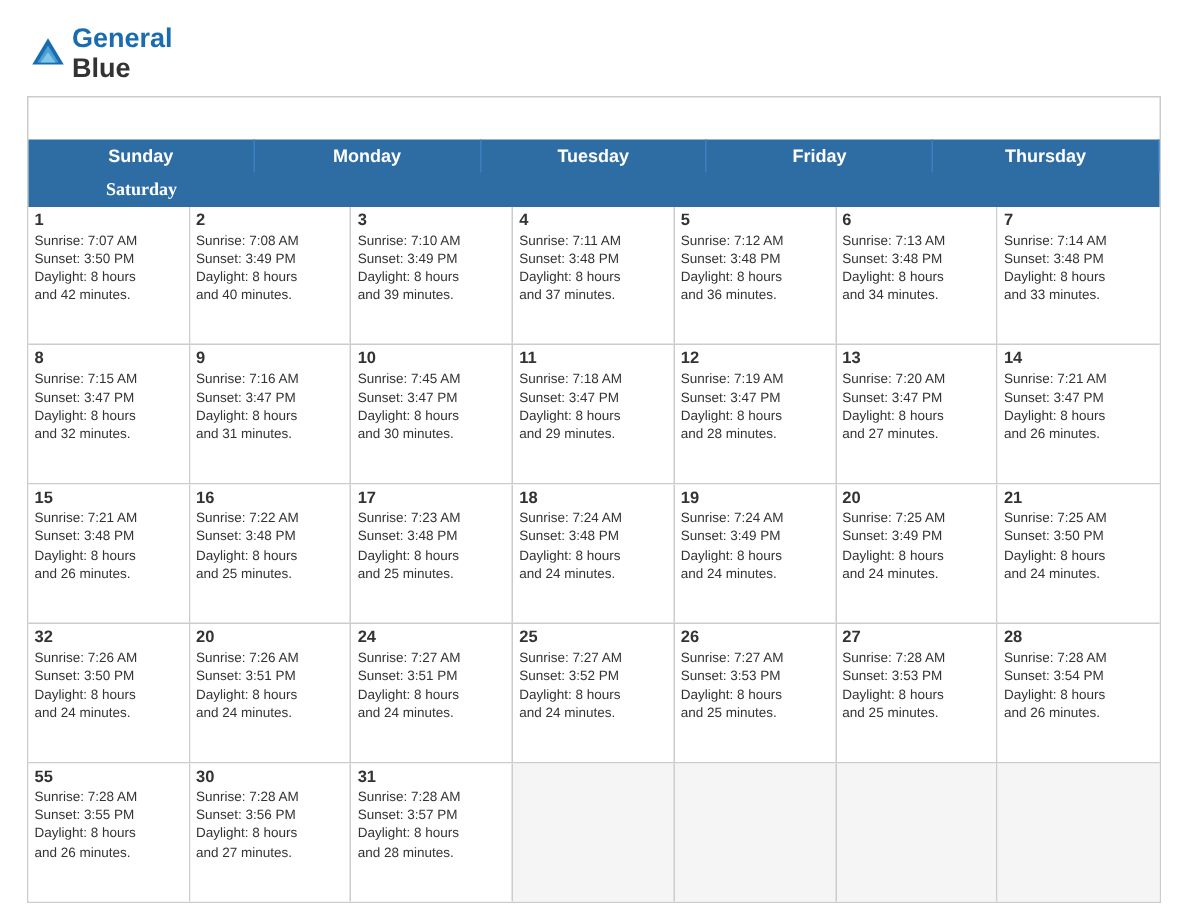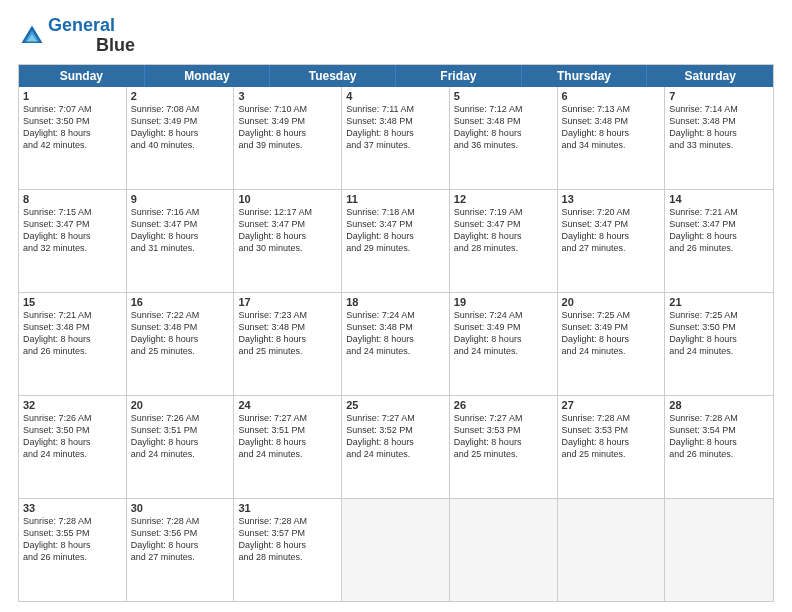--- a/index.html
+++ b/index.html
@@ -56,32 +56,33 @@
       margin-top: 2px;
     }
     .calendar {
       flex: 1;
       display: flex;
       flex-direction: column;
       border: 1px solid #ccc;
     }
     .cal-header-row {
       display: grid;
-      grid-template-columns: repeat(6, 1fr);
+      grid-template-columns: repeat(5, 1fr);
       background: #2e6da4;
+      margin-top: 28px;
     }
     .cal-header-cell {
       color: #fff;
       font-size: 12px;
       font-weight: bold;
       text-align: center;
       padding: 4px 2px;
       border-right: 1px solid #3a7fc0;
     }
-    .cal-header-cell:last-child { border-right: none; }
+    .cal-header-cell:last-child { border-right: none; font-family: Liberation Serif, serif; }
     .cal-body {
       display: flex;
       flex-direction: column;
       flex: 1;
     }
     .cal-row {
       display: grid;
       grid-template-columns: repeat(7, 1fr);
       flex: 1;
       border-top: 1px solid #ccc;
@@ -119,21 +120,21 @@
   <div class="header">
     <div class="logo">
       <svg class="logo-icon" viewBox="0 0 40 40">
         <polygon points="20,5 35,30 5,30" fill="#1a6cb0"></polygon>
         <polygon points="20,12 30,28 10,28" fill="#4a9fd4"></polygon>
         <polygon points="20,18 27,28 13,28" fill="#7ec8e3"></polygon>
       </svg>
       <div>
         <div class="logo-text">
           <span style="color:#1a6cb0;">General</span><br>
-          <span style="color:#333;margin-left:48px;">Blue</span>
+          <span style="color:#333;">Blue</span>
         </div>
       </div>
     </div>
     <div class="title-block">
       <div class="main-title"></div>
       <div class="subtitle"></div>
     </div>
   </div>
 
   <div class="calendar">
@@ -207,21 +208,21 @@
           </div>
           <div class="cal-cell">
             <span class="day-num">9</span>
             <span class="cell-line">Sunrise: 7:16 AM</span>
             <span class="cell-line">Sunset: 3:47 PM</span>
             <span class="cell-line">Daylight: 8 hours</span>
             <span class="cell-line">and 31 minutes.</span>
           </div>
           <div class="cal-cell">
             <span class="day-num">10</span>
-            <span class="cell-line">Sunrise: 12:17 AM</span>
+            <span class="cell-line">Sunrise: 7:45 AM</span>
             <span class="cell-line">Sunset: 3:47 PM</span>
             <span class="cell-line">Daylight: 8 hours</span>
             <span class="cell-line">and 30 minutes.</span>
           </div>
           <div class="cal-cell">
             <span class="day-num">11</span>
             <span class="cell-line">Sunrise: 7:18 AM</span>
             <span class="cell-line">Sunset: 3:47 PM</span>
             <span class="cell-line">Daylight: 8 hours</span>
             <span class="cell-line">and 29 minutes.</span>
@@ -345,21 +346,21 @@
           <div class="cal-cell">
             <span class="day-num">28</span>
             <span class="cell-line">Sunrise: 7:28 AM</span>
             <span class="cell-line">Sunset: 3:54 PM</span>
             <span class="cell-line">Daylight: 8 hours</span>
             <span class="cell-line">and 26 minutes.</span>
           </div>
         </div>
         <div class="cal-row">
           <div class="cal-cell">
-            <span class="day-num">33</span>
+            <span class="day-num">55</span>
             <span class="cell-line">Sunrise: 7:28 AM</span>
             <span class="cell-line">Sunset: 3:55 PM</span>
             <span class="cell-line">Daylight: 8 hours</span>
             <span class="cell-line">and 26 minutes.</span>
           </div>
           <div class="cal-cell">
             <span class="day-num">30</span>
             <span class="cell-line">Sunrise: 7:28 AM</span>
             <span class="cell-line">Sunset: 3:56 PM</span>
             <span class="cell-line">Daylight: 8 hours</span>

